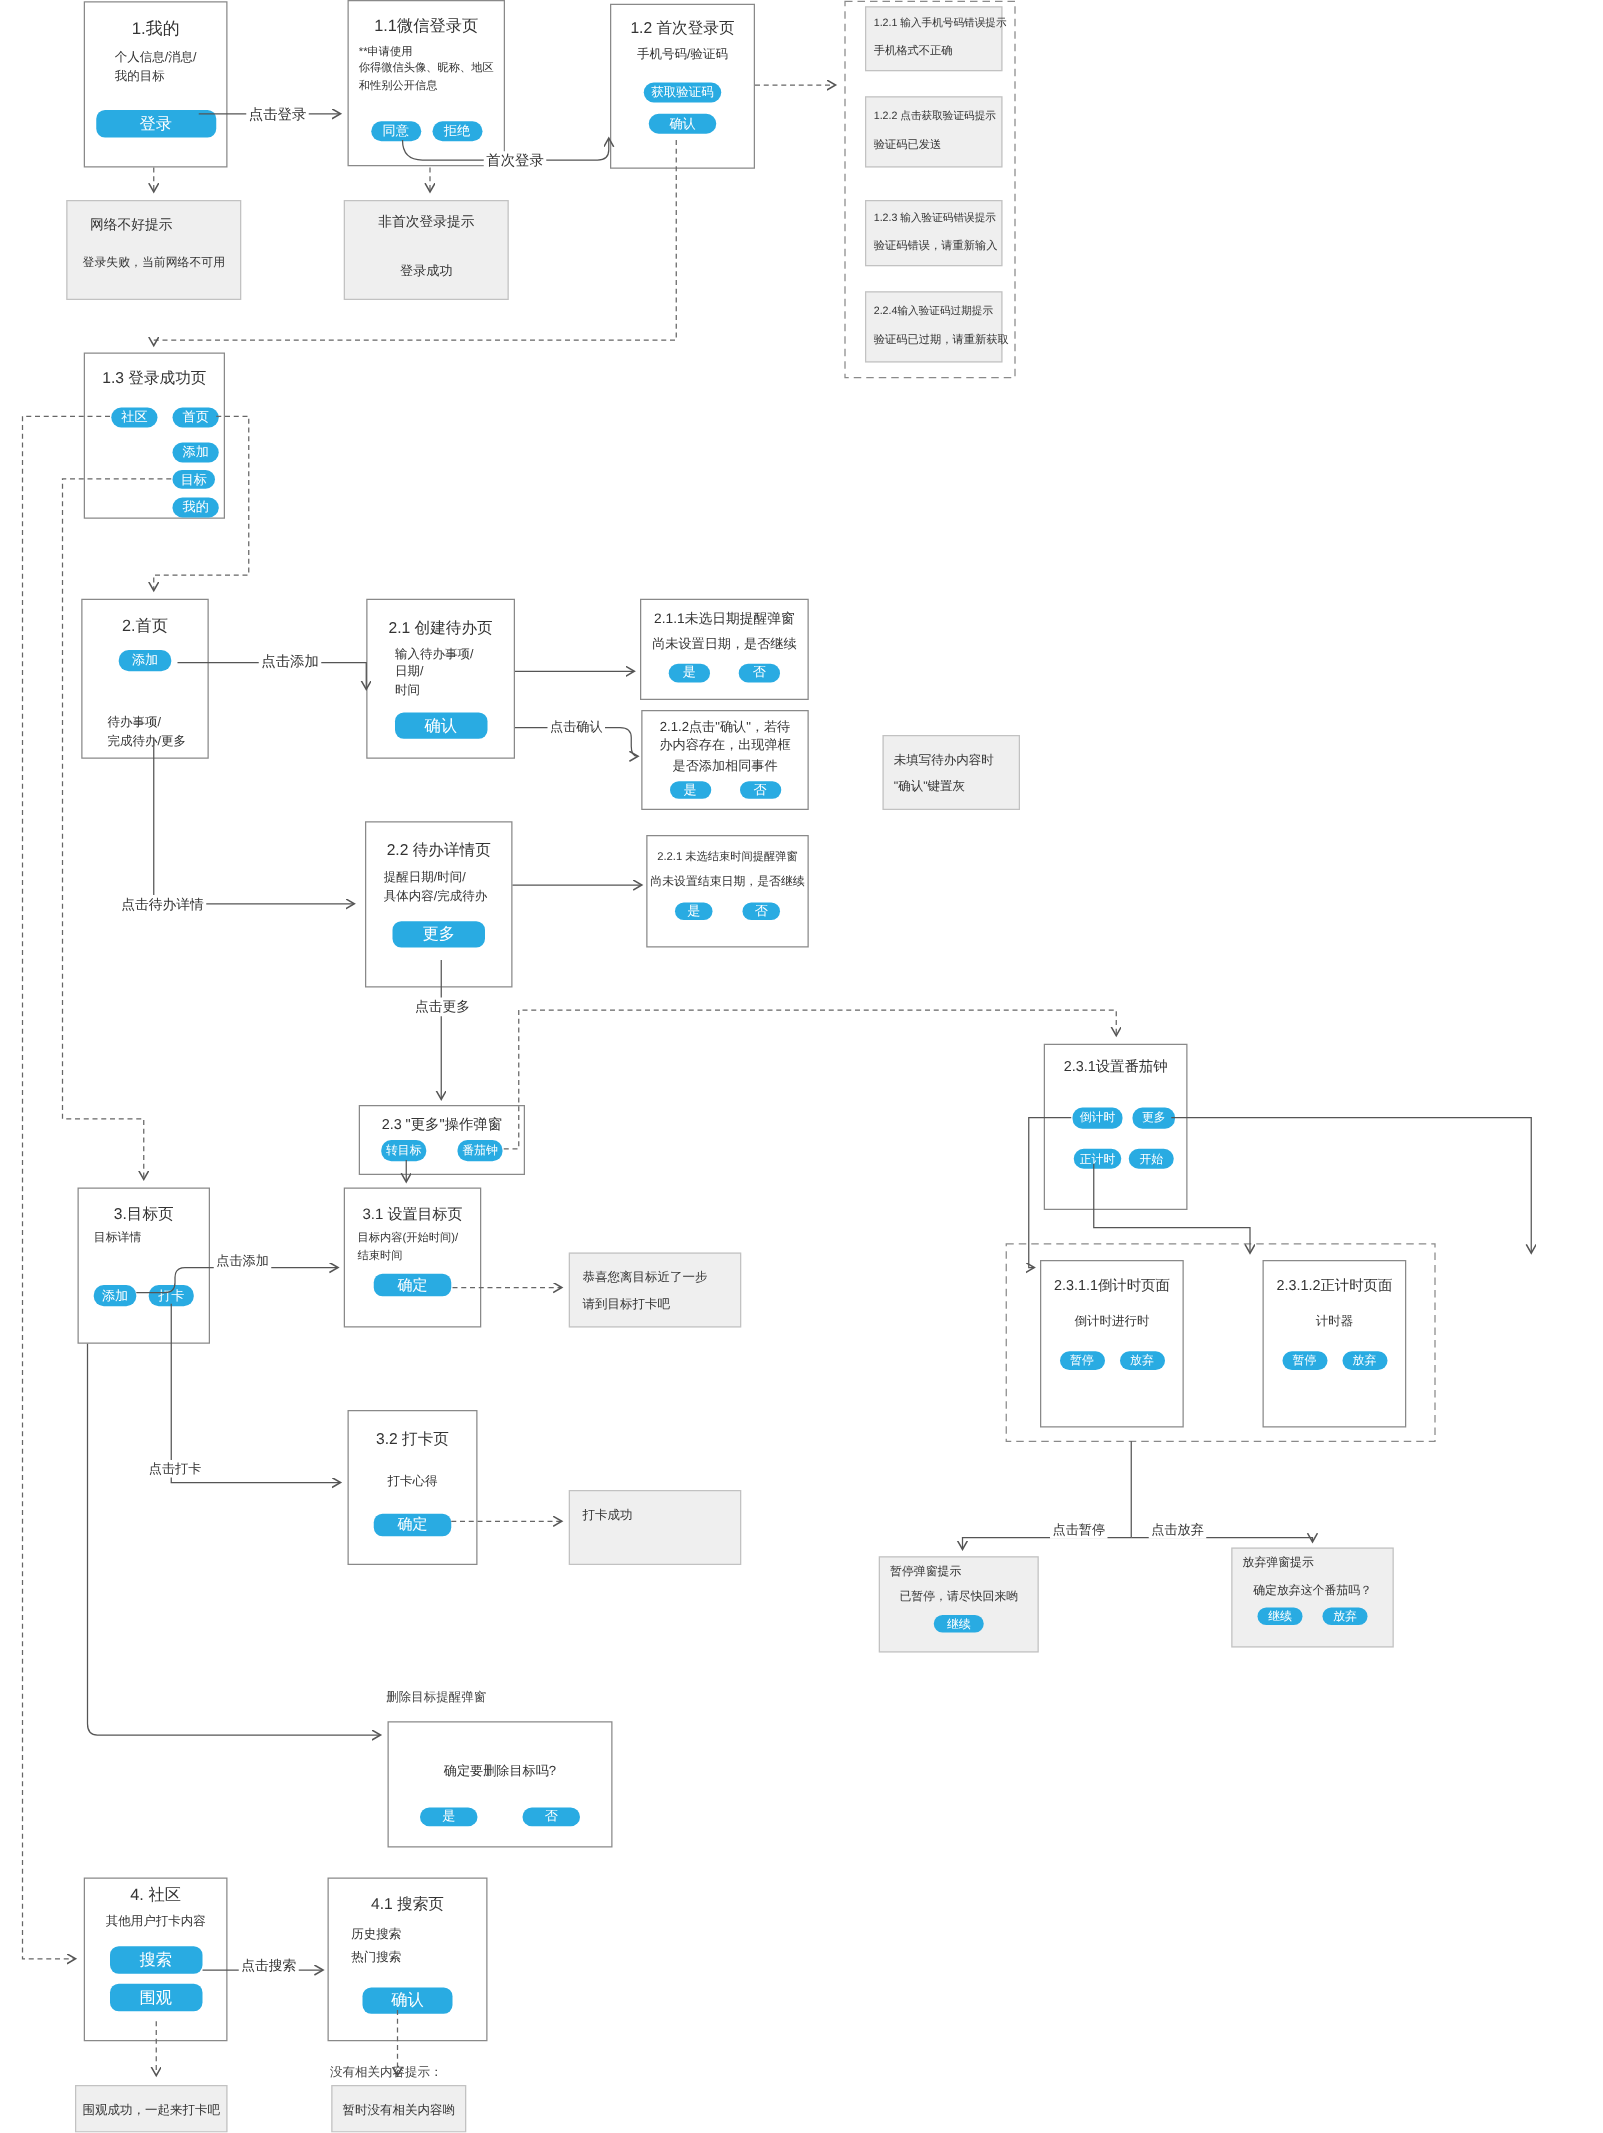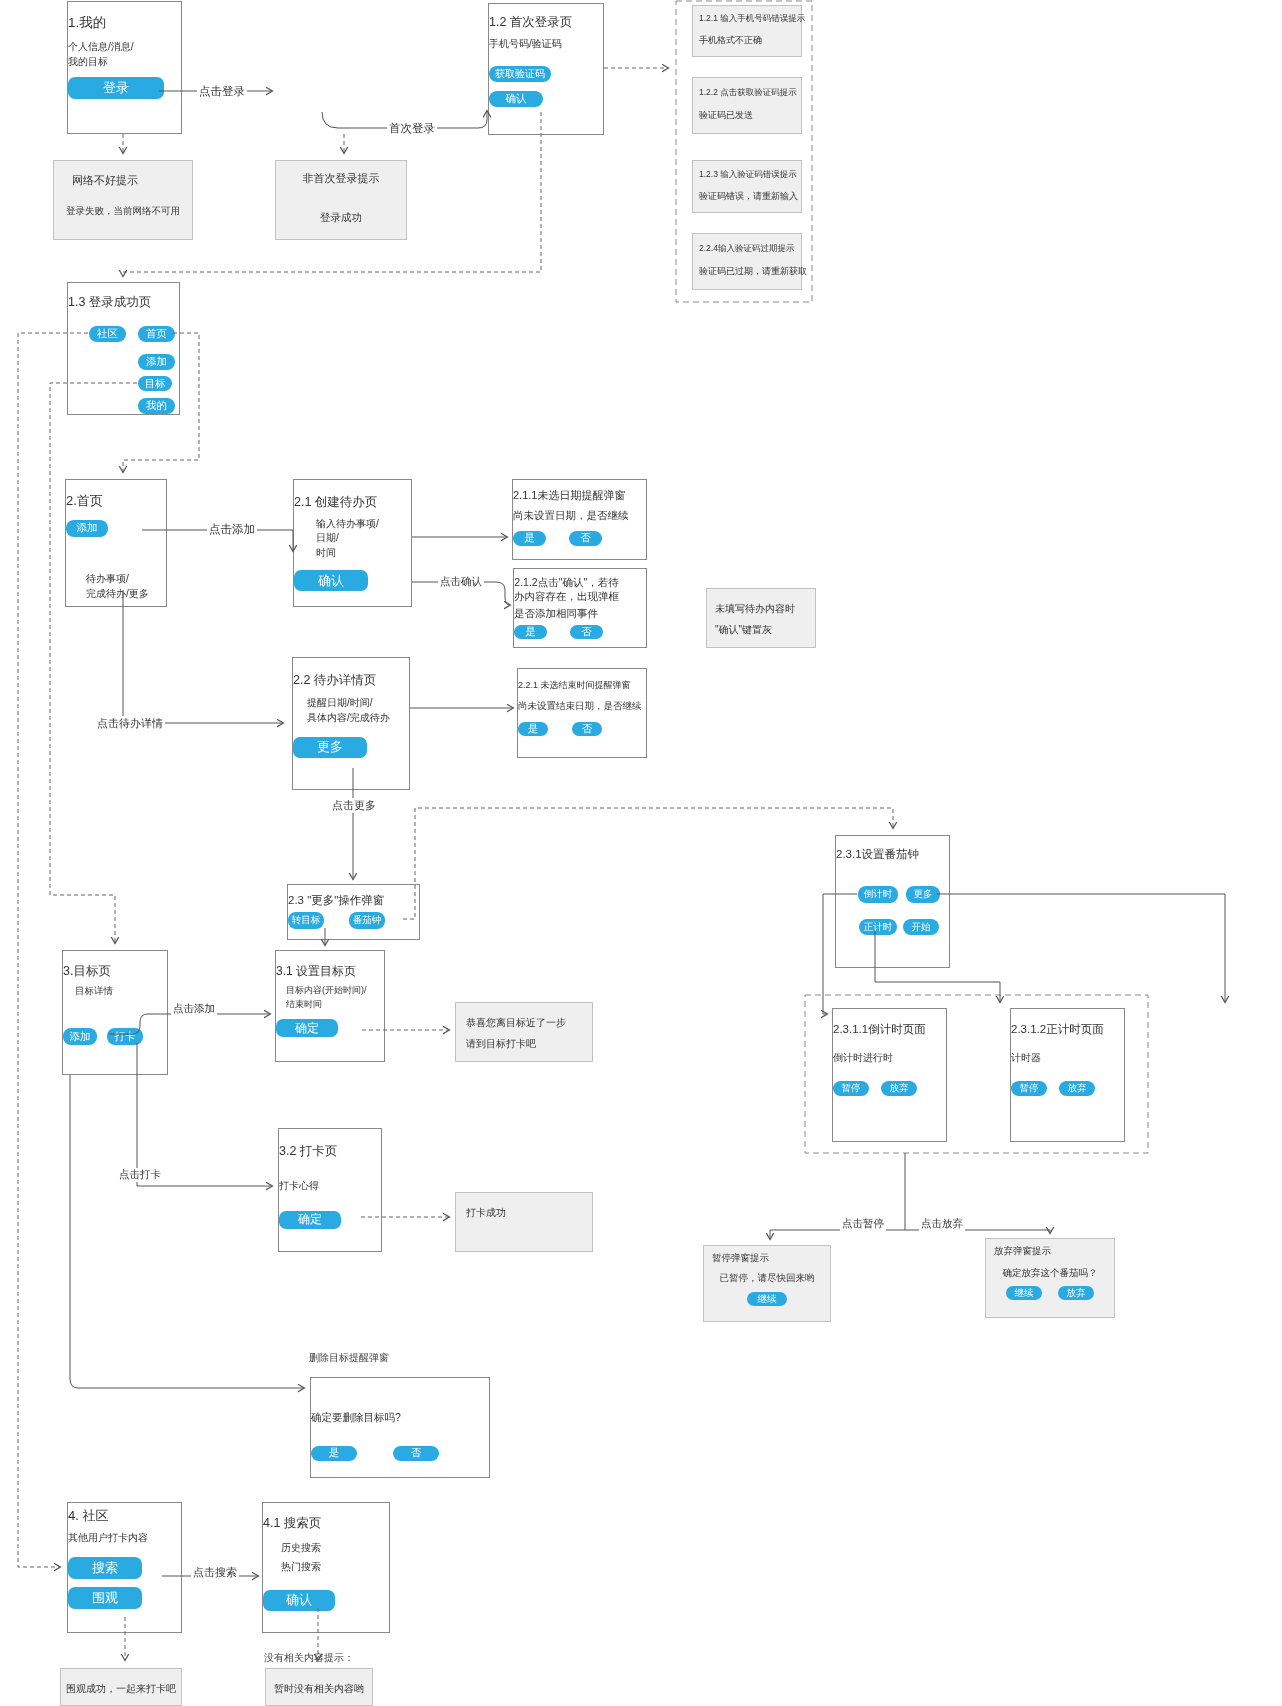--- a/index.html
+++ b/index.html
@@ -1,18 +1,18 @@
 <!DOCTYPE html>
 <html style="--accent: #29abe2;"><head>
 <meta charset="utf-8">
 <style>
 *{box-sizing:border-box;margin:0;padding:0}
 body{font-family:"Liberation Sans","DejaVu Sans",sans-serif;background:#fff;color:#333}
 #canvas{position:relative;width:1282px;height:1706px;overflow:hidden;background:#fff}
-.node{position:absolute;background:#fff;border:1px solid #898989;display:flex;flex-direction:column;align-items:flex-start;z-index:1}
+.node{position:absolute;background:#fff;border:1px solid #898989;display:flex;flex-direction:column;align-items:center;z-index:1}
 .note{position:absolute;background:#efefef;border:1px solid #c2c2c2;display:flex;flex-direction:column;align-items:center;z-index:1}
 .ttl{font-size:12.5px;color:#333;text-align:center;white-space:pre-line;line-height:1.35}
 .bd{font-size:10px;color:#333;line-height:1.5;white-space:pre-line;text-align:center}
 .left{align-self:flex-start;text-align:left}
 .row{display:flex;align-items:center;justify-content:center}
 .btn{background:var(--accent,#29abe2);color:#fff;display:flex;align-items:center;justify-content:center;font-size:10.5px;border-radius:8px;cursor:pointer;white-space:nowrap}
 .btn.lg{font-size:13px;border-radius:7px}
 .abs{position:absolute}
 .lbl{position:absolute;font-size:11px;color:#333;background:#fff;padding:0 2px;z-index:6;white-space:nowrap}
 .lbl.plain{background:transparent}
@@ -23,23 +23,33 @@
 </style>
 </head>
 <body>
 
 <div id="canvas">
 
   <div class="node" style="left:67px;top:1px;width:115px;height:133px">
     <div class="ttl" style="margin-top:12px;font-size:13.5px">1.我的</div>
     <div class="bd" style="margin-top:7px;text-align:left">个人信息/消息/
 我的目标</div>
-    <div class="btn lg" style="margin-top:8px;width:96px;height:22px">登录</div>
-  </div>
-
+    <div class="btn lg" style="margin-top:19px;width:96px;height:22px">登录</div>
+  </div>
+
+  <div class="node" style="left:278px;top:0px;width:126px;height:133px">
+    <div class="ttl" style="margin-top:11px;font-size:13px">1.1微信登录页</div>
+    <div class="bd left" style="margin-top:5px;margin-left:8px;font-size:9px">**申请使用
+你得微信头像、昵称、地区
+和性别公开信息</div>
+    <div class="row" style="margin-top:22px;gap:9px">
+      <div class="btn" style="width:40px;height:16px">同意</div>
+      <div class="btn" style="width:40px;height:16px">拒绝</div>
+    </div>
+  </div>
 
   <div class="node" style="left:488px;top:3px;width:116px;height:132px">
     <div class="ttl" style="margin-top:10px;font-size:12.5px">1.2 首次登录页</div>
     <div class="bd" style="margin-top:5px">手机号码/验证码</div>
     <div class="btn" style="margin-top:15px;width:62px;height:16px;font-size:10px">获取验证码</div>
     <div class="btn" style="margin-top:9px;width:54px;height:16px">确认</div>
   </div>
 
   <div class="node" style="left:67px;top:282px;width:113px;height:133px">
     <div class="ttl" style="margin-top:11px;font-size:12.5px">1.3 登录成功页</div>

